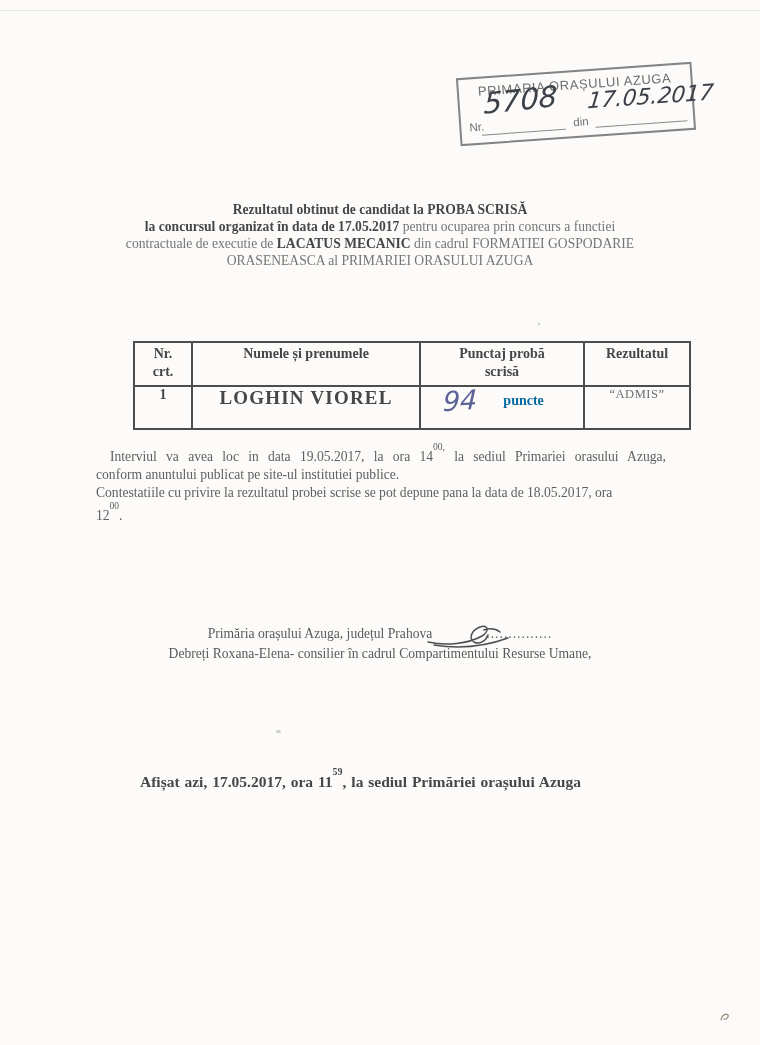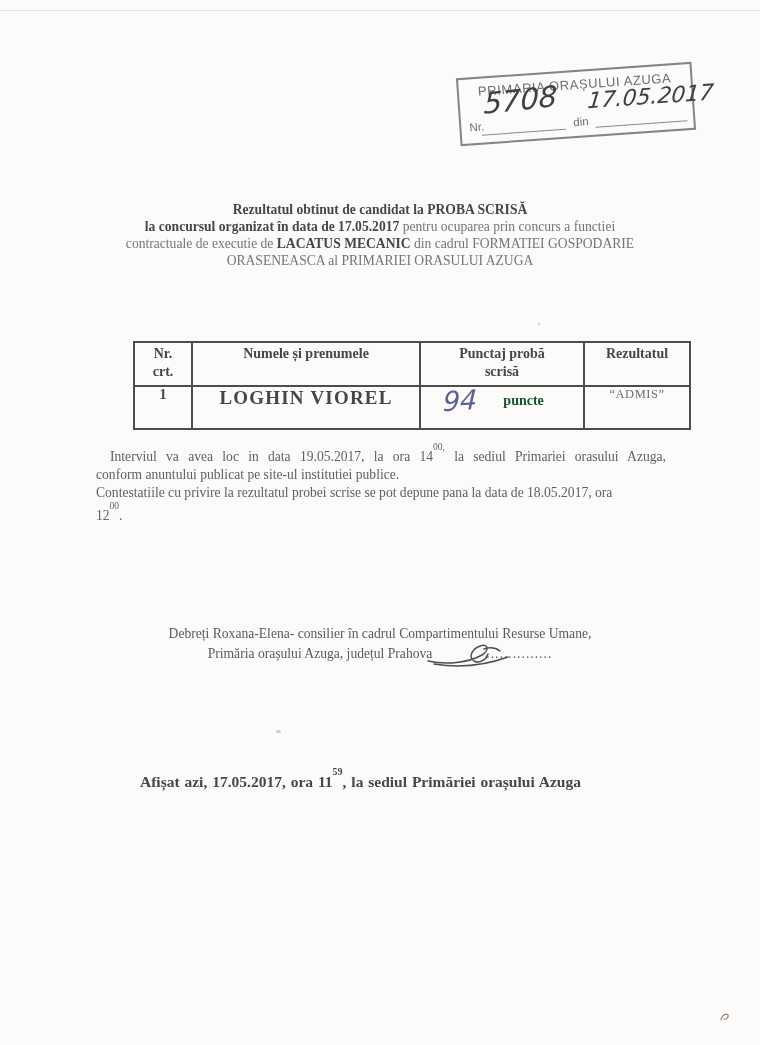--- a/index.html
+++ b/index.html
@@ -48,21 +48,21 @@
   table.results th{
     height:40px;font-size:14px;font-weight:bold;color:#464646;
     text-align:center;line-height:18px;padding-top:2px;
   }
   table.results td{height:41px;text-align:center;}
   td.nr-cell{font-weight:bold;font-size:14px;color:#464646;padding-top:5px;}
   td.name-cell{font-weight:bold;font-size:19px;letter-spacing:1.2px;color:#464646;padding-top:5px;}
   td.score-cell{text-align:left;}
   .score-wrap{display:flex;align-items:flex-start;padding-left:22px;}
   .hw-score{font-size:27px;color:#5c6296;transform:rotate(-4deg) skewX(-6deg);margin-top:0;}
-  .score-unit{font-weight:bold;font-size:14px;color:#14532d;margin-left:26px;margin-top:6px;}
+  .score-unit{font-weight:bold;font-size:14px;color:#0369a1;margin-left:26px;margin-top:6px;}
   td.result-cell{font-size:12.5px;color:#6d6d6d;letter-spacing:.5px;padding-top:6px;}
 
   
   .bodytext{position:absolute;left:96px;top:443px;width:570px;font-size:13.6px;line-height:18px;color:#606060;}
   .p-line{min-height:18px;}
   .p-just{text-align:justify;text-align-last:justify;margin-left:14px;}
   sup.s{font-size:9.5px;position:relative;top:-5px;letter-spacing:0;}
 
   
   .sig{position:absolute;left:44px;top:624px;width:672px;text-align:center;
@@ -135,30 +135,30 @@
     </table>
 
   <div class="bodytext">
     <div class="p-line p-just"><span>Interviul va avea loc in data 19.05.2017, la ora 14</span><sup class="s">00,</sup><span> la sediul Primariei orasului Azuga,</span></div>
     <div class="p-line">conform anuntului publicat pe site-ul institutiei publice.</div>
     <div class="p-line">Contestatiile cu privire la rezultatul probei scrise se pot depune pana la data de 18.05.2017, ora</div>
     <div class="p-line"><span>12</span><sup class="s">00</sup><span>.</span></div>
   </div>
 
   <div class="sig">
-    <div>Debreți Roxana-Elena- consilier în cadrul Compartimentului Resurse Umane,</div>
     <div>
       <span>Primăria orașului Azuga, județul Prahova</span><svg class="sig-svg" width="88" height="34" viewBox="0 0 88 34">
         <g fill="none" stroke="#4e4e4e" stroke-width="1.5" stroke-linecap="round">
           <path d="M4 24 C 22 28, 44 26, 58 18 C 66 13, 64 6, 56 9 C 48 12, 44 20, 50 24 C 55 27, 62 23, 64 17"></path>
           <path d="M10 27 C 35 31, 62 28, 84 20"></path>
           <path d="M60 12 C 66 10, 72 11, 76 14"></path>
         </g>
       </svg><span class="sig-dots">...............</span>
     </div>
+    <div>Debreți Roxana-Elena- consilier în cadrul Compartimentului Resurse Umane,</div>
   </div>
 
   <div class="footer"><span>Afișat azi, 17.05.2017, ora 11</span><sup class="s">59</sup><span>, la sediul Primăriei orașului Azuga</span></div>
 
   <span class="speck2"></span>
   <svg class="speck3" width="14" height="12" viewBox="0 0 14 12">
     <path d="M3 9 C 4 4, 8 2, 10 4 C 11 6, 8 9, 6 8" fill="none" stroke="#92897b" stroke-width="1.2" stroke-linecap="round"></path>
   </svg>
 
 </div>

